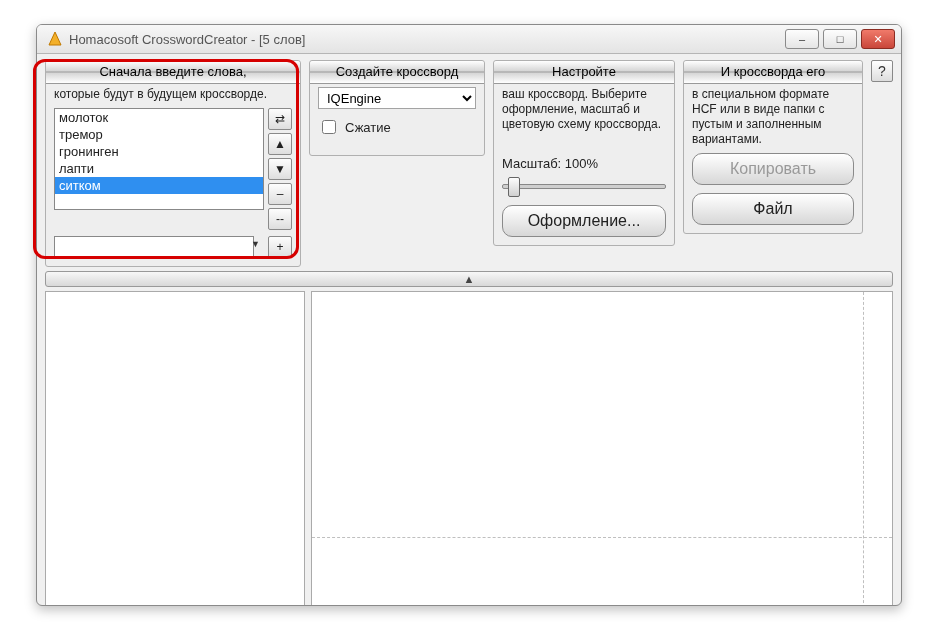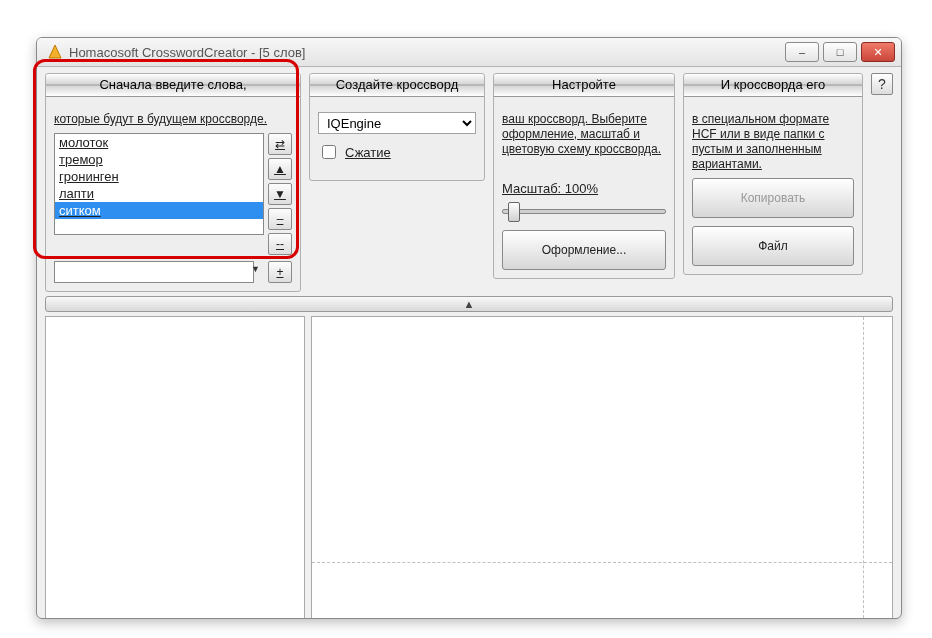--- a/index.html
+++ b/index.html
@@ -8,21 +8,21 @@
     font-family: "Segoe UI", Tahoma, Arial, sans-serif;
     font-size: 12px;
     background: #fff;
     width: 932px;
     height: 638px;
     overflow: hidden;
   }
   .window {
     position: absolute;
     left: 36px;
-    top: 37px;
+    top: 24px;
     width: 864px;
     height: 580px;
     background: #f0f0f0;
     border: 1px solid #8a8a8a;
     border-radius: 6px;
     box-shadow: 0 4px 12px rgba(0,0,0,.25);
     overflow: hidden;
   }
   
   .titlebar {
@@ -79,24 +79,23 @@
     border-bottom:1px solid #999;
     text-align:center;
     line-height:22px;
     font-size:13px;
     color:#000;
     border-radius:3px 3px 0 0;
     position:relative;
     overflow:hidden;
   }
   .panel-body {
-    padding:15px 8px 8px 8px;
+    padding:3px 8px 8px 8px;
     font-size:12px;
     color:#222;
-    text-decoration:underline;
   }
   .panel-desc { margin-bottom:6px; line-height:1.25; }
 
   
   #panel-words { width:254px; }
   .highlight-ring {
     position:absolute;
     left:33px; top:59px;
     width:266px; height:200px;
     border:3px solid #d60000;
@@ -160,25 +159,25 @@
   #panel-create { width:174px; }
   .algo-select {
     width:100%; height:22px;
     border:1px solid #a3a3a3; background:#fff;
     font-size:13px; padding:0 4px;
   }
   .chk-row { display:flex; align-items:center; gap:6px; margin:8px 0 10px 0; font-size:13px; }
   .chk-row input { width:14px; height:14px; }
   .big-btn {
     width:100%;
-    height:40px;
+    height:32px;
     border:1px solid #8a8a8a;
-    border-radius:3px;
+    border-radius:10px;
     background:linear-gradient(#ffffff,#d7d7d7);
-    font-size:12px;
+    font-size:16px;
     color:#222;
     cursor:pointer;
   }
   .big-btn:disabled { color:#999; }
 
   
   #panel-settings { width:180px; }
   .scale-label { font-size:13px; margin-bottom:4px;margin-top:24px; }
   .slider {
     width:100%; height:20px; position:relative; margin-bottom:10px;

